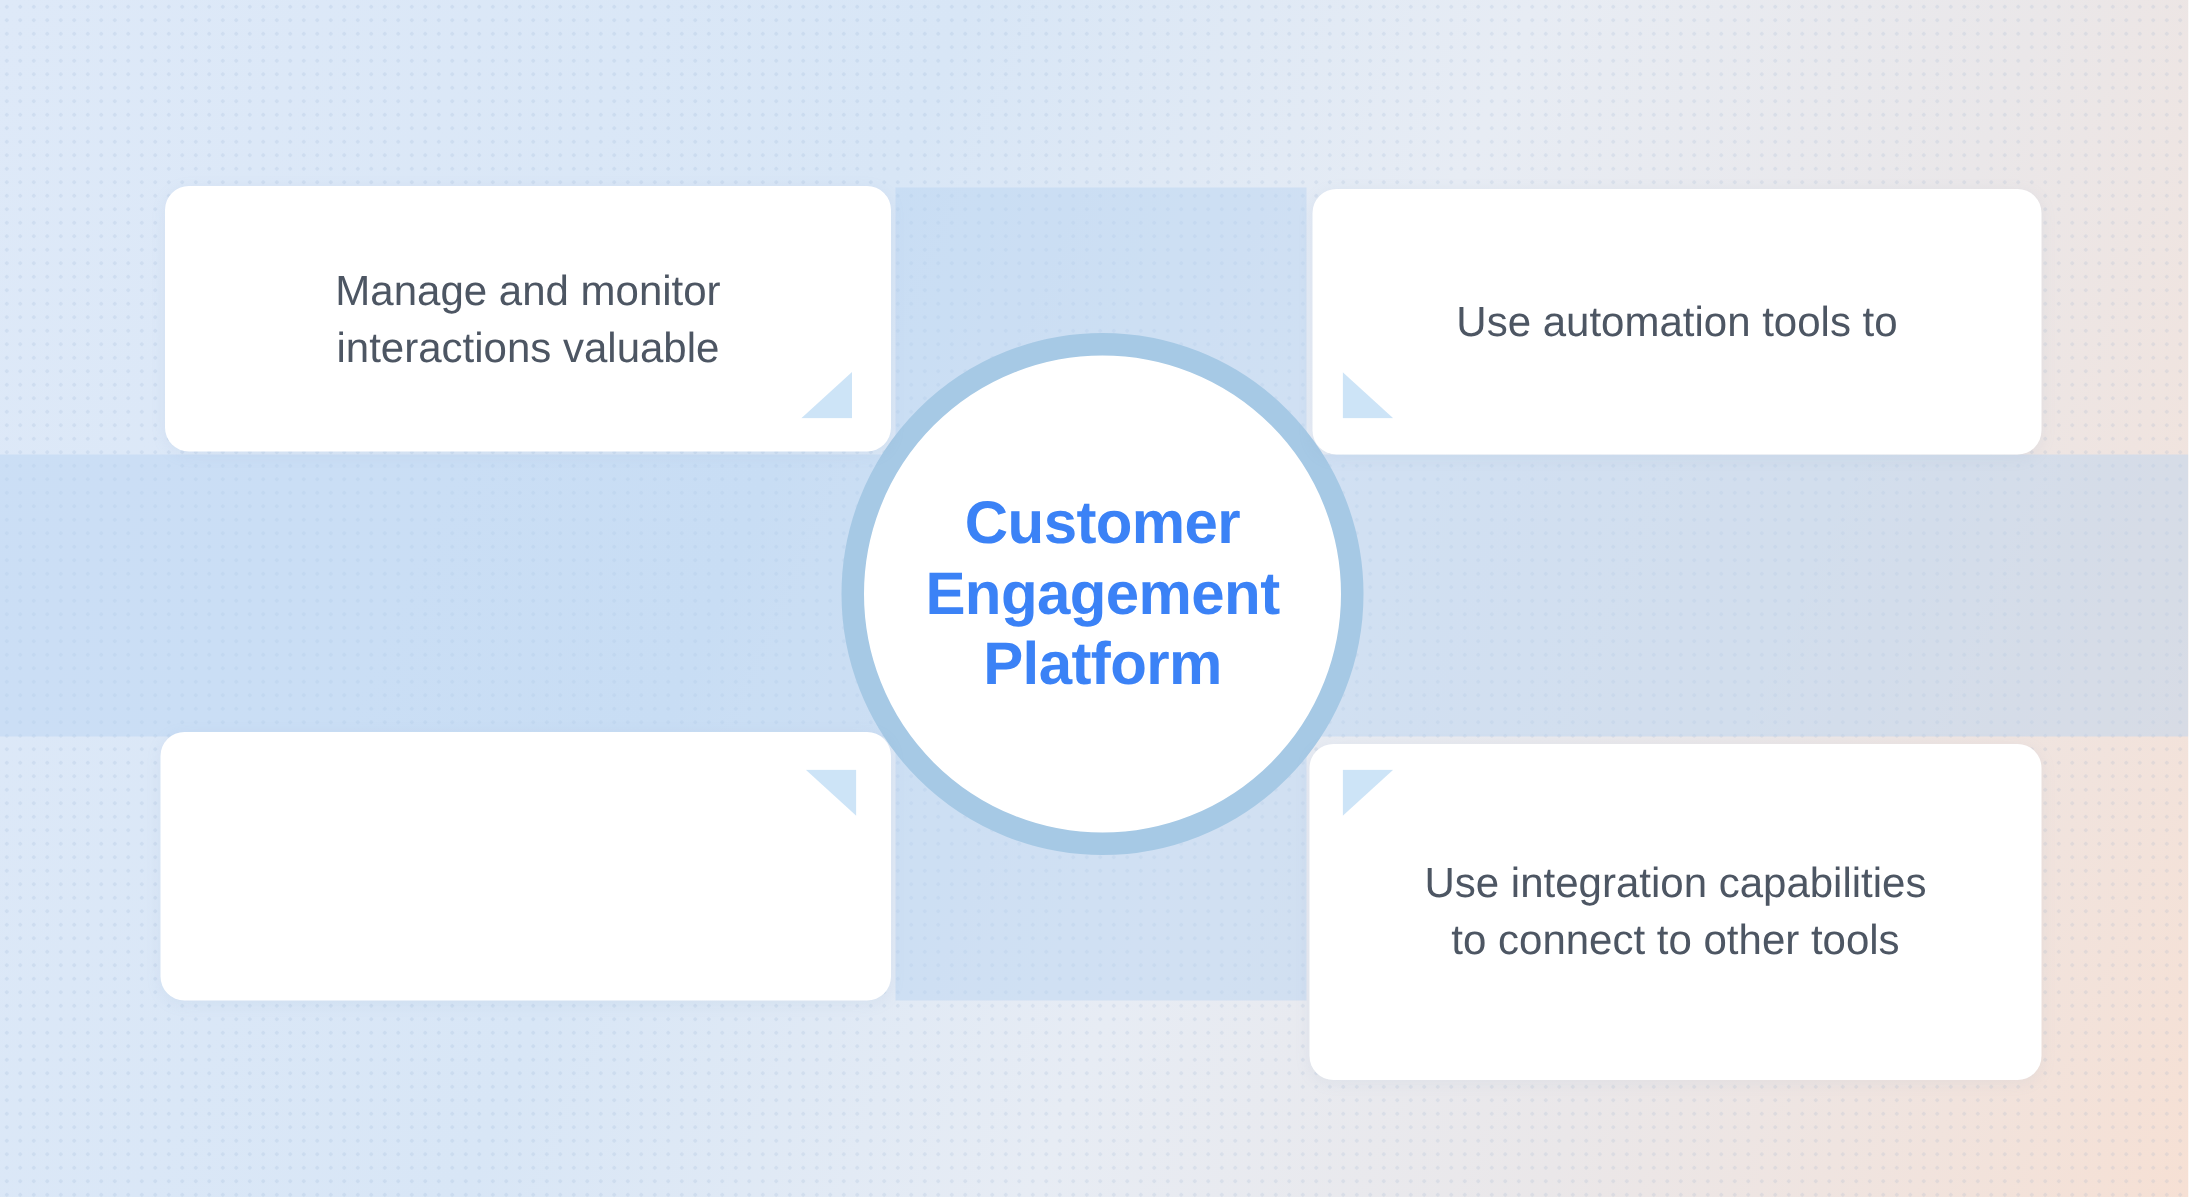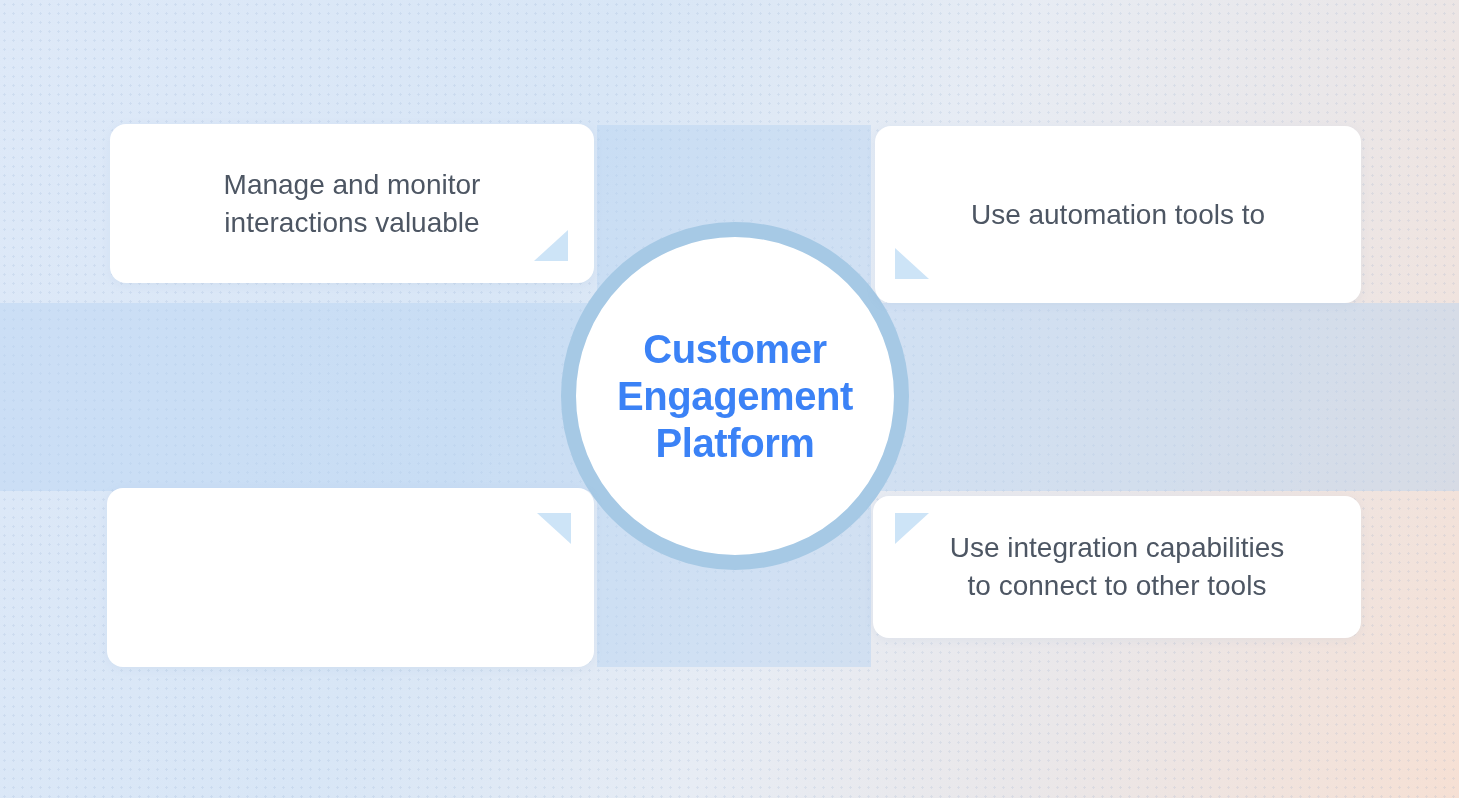--- a/index.html
+++ b/index.html
@@ -65,24 +65,24 @@
   .card {
     position: absolute;
     background: #ffffff;
     border-radius: 16px;
     display: flex;
     align-items: center;
     justify-content: center;
     text-align: center;
     box-shadow: 0 2px 10px rgba(130, 160, 200, 0.10);
   }
-  .card-tl { left: 110px; top: 124px; width: 484px; height: 159px; }
+  .card-tl { left: 110px; top: 124px; width: 484px; height: 177px; }
   .card-tr { left: 875px; top: 126px; width: 486px; height: 177px; }
   .card-bl { left: 107px; top: 488px; width: 487px; height: 179px; }
-  .card-br { left: 873px; top: 496px; width: 488px; height: 142px; }
+  .card-br { left: 873px; top: 496px; width: 488px; height: 224px; }
   .card-text {
     font-size: 28px;
     line-height: 38px;
     color: #4d5663;
   }
   .card-text span { display: block; }
 
   
   .tri {
     position: absolute;

